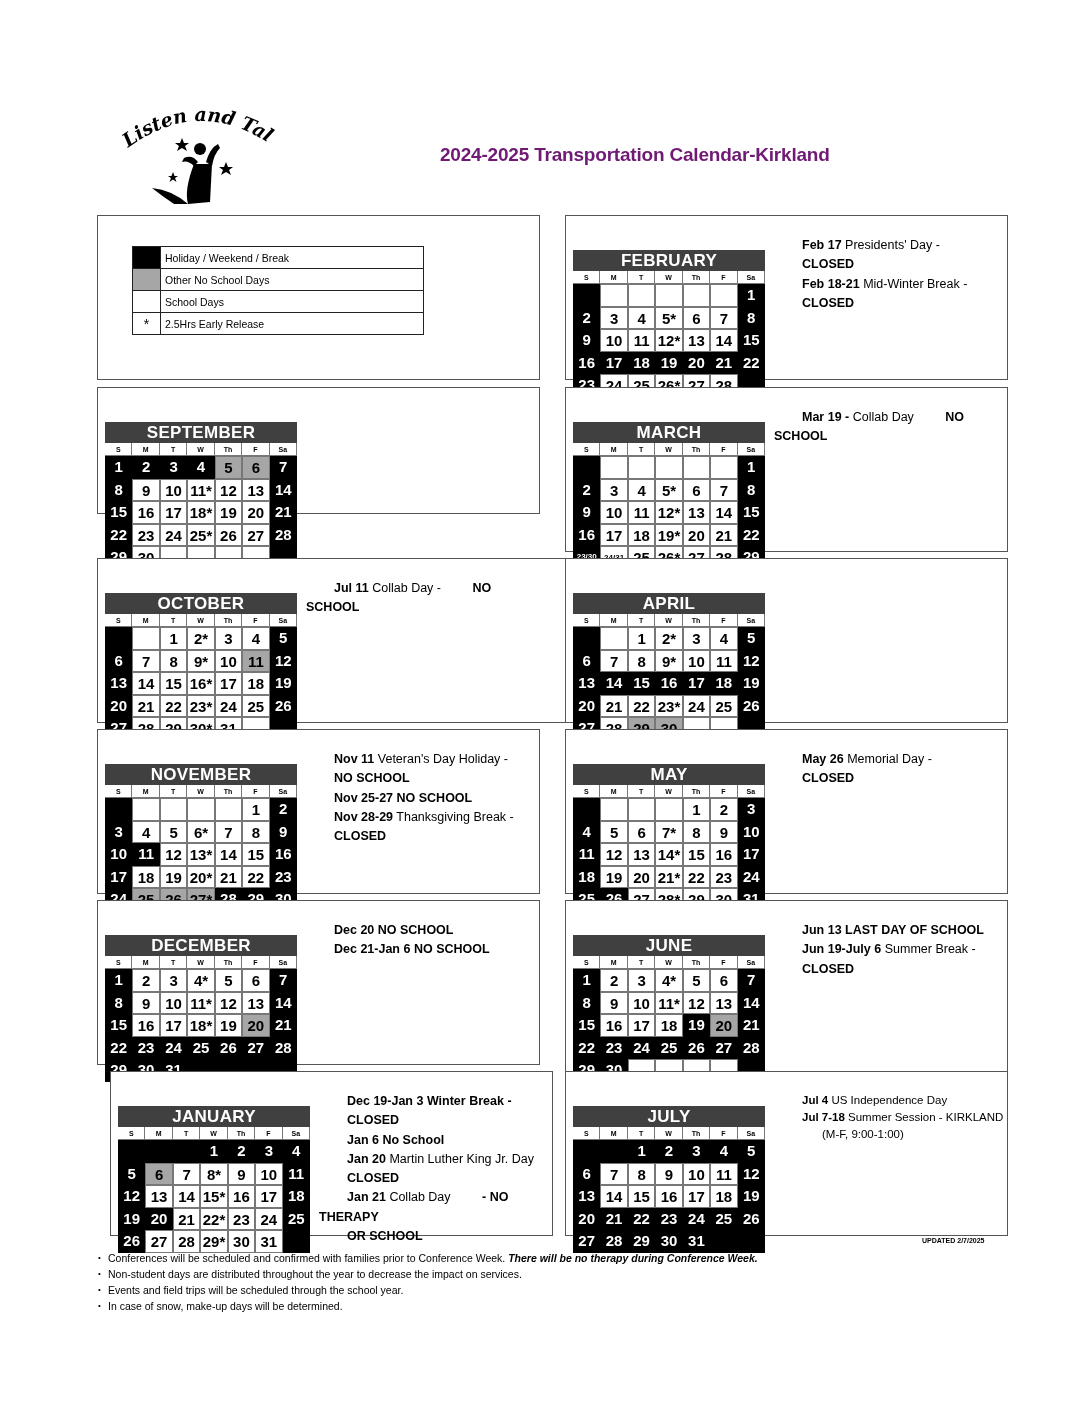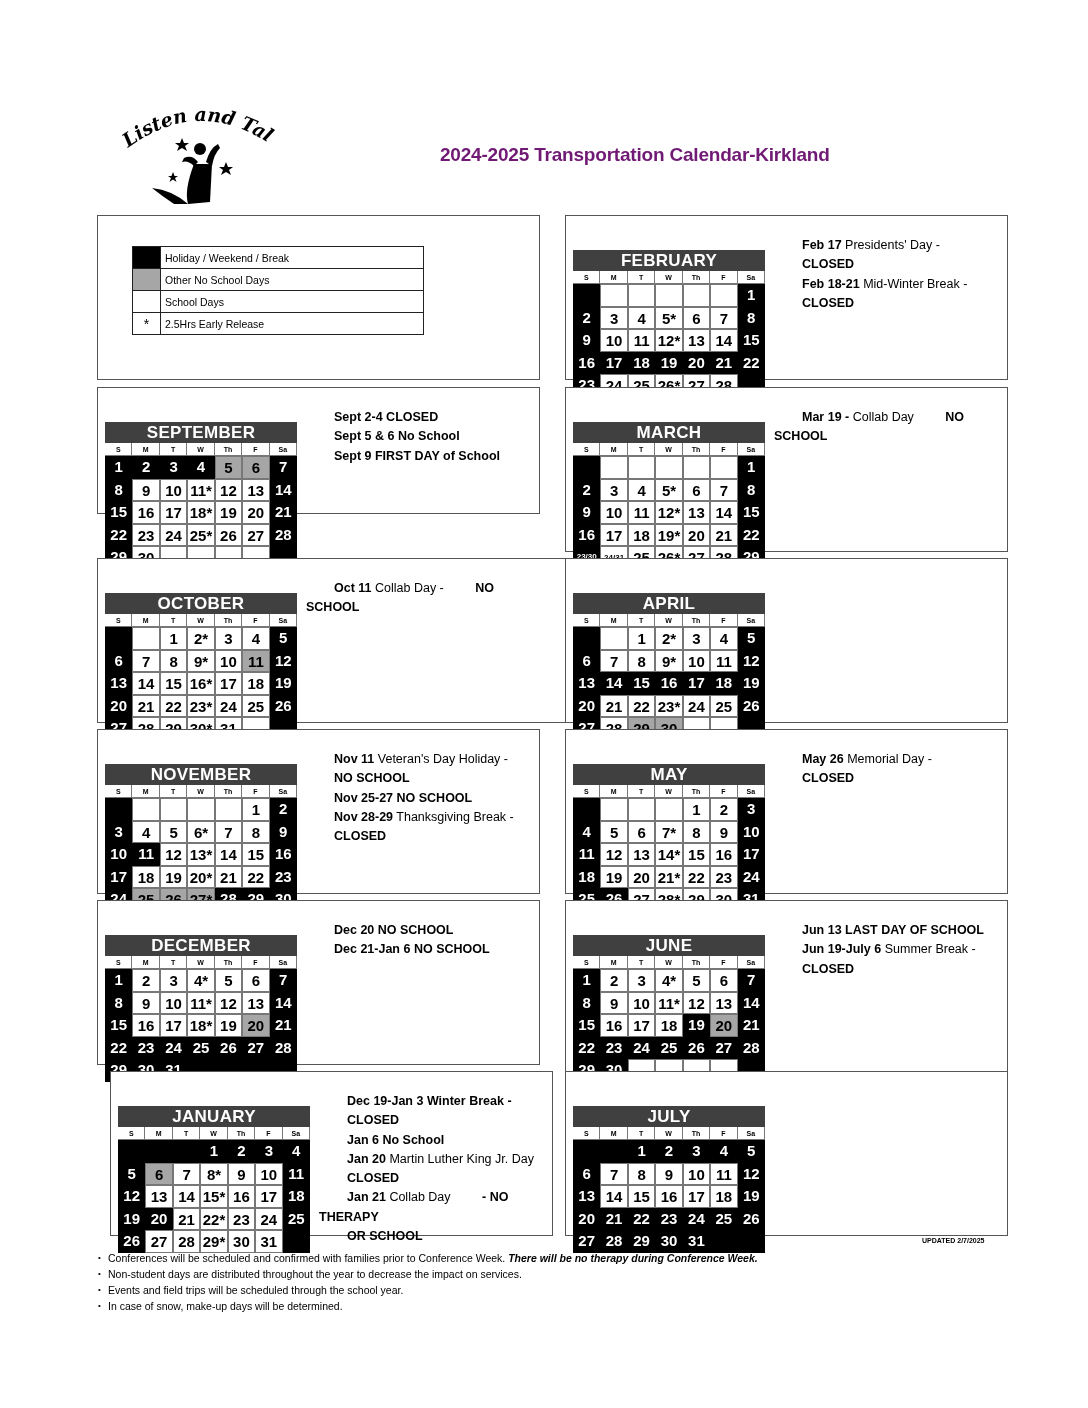--- a/index.html
+++ b/index.html
@@ -125,25 +125,20 @@
           <div class="day b">28</div>
           <div class="day b">29</div>
           <div class="day w">30</div>
           <div class="day w"></div>
           <div class="day w"></div>
           <div class="day w"></div>
           <div class="day w"></div>
           <div class="day b"></div>
         </div>
       </div>
-      <div class="notes">
-        <span class="note-line"><b>Sept 2-4 CLOSED</b></span>
-        <span class="note-line"><b>Sept 5 &amp; 6 No School</b></span>
-        <span class="note-line"><b>Sept 9 FIRST DAY of School</b></span>
-      </div>
     </div>
     <div class="panel" style="left: 97px; top: 558px; width: 528px; height: 165px;">
       <div class="cal">
         <div class="cal-head">OCTOBER</div>
         <div class="cal-grid">
           <div class="dow">S</div>
           <div class="dow">M</div>
           <div class="dow">T</div>
           <div class="dow">W</div>
           <div class="dow">Th</div>
@@ -180,21 +175,21 @@
           <div class="day b">27</div>
           <div class="day w">28</div>
           <div class="day w">29</div>
           <div class="day w">30*</div>
           <div class="day w">31</div>
           <div class="day w"></div>
           <div class="day b"></div>
         </div>
       </div>
       <div class="notes">
-        <span class="note-line"><b>Oct 11</b><span> Collab Day - </span><b>NO SCHOOL</b></span>
+        <span class="note-line"><b>Jul 11</b><span> Collab Day - </span><b>NO SCHOOL</b></span>
       </div>
     </div>
     <div class="panel" style="left: 97px; top: 729px; width: 443px; height: 165px;">
       <div class="cal">
         <div class="cal-head">NOVEMBER</div>
         <div class="cal-grid">
           <div class="dow">S</div>
           <div class="dow">M</div>
           <div class="dow">T</div>
           <div class="dow">W</div>
@@ -659,20 +654,25 @@
           <div class="day b">26</div>
           <div class="day b">27</div>
           <div class="day b">28</div>
           <div class="day b">29</div>
           <div class="day b">30</div>
           <div class="day b">31</div>
           <div class="day b"></div>
           <div class="day b"></div>
         </div>
       </div>
+      <div class="notes small-notes">
+        <span class="note-line"><b>Jul 4</b><span>  US Independence Day</span></span>
+        <span class="note-line"><b>Jul 7-18</b><span> Summer Session - KIRKLAND</span></span>
+        <span class="note-line indent"><span>(M-F, 9:00-1:00)</span></span>
+      </div>
     </div>
   </div>
 
 <div class="updated">UPDATED 2/7/2025</div>
 
 <ul class="footer">
   <li><span>Conferences will be scheduled and confirmed with families prior to Conference Week. </span><b><i>There will be no therapy during Conference Week.</i></b></li>
   <li><span>Non-student days are distributed throughout the year to decrease the impact on services.</span></li>
   <li><span>Events and field trips will be scheduled through the school year.</span></li>
   <li><span>In case of snow, make-up days will be determined.</span></li>

